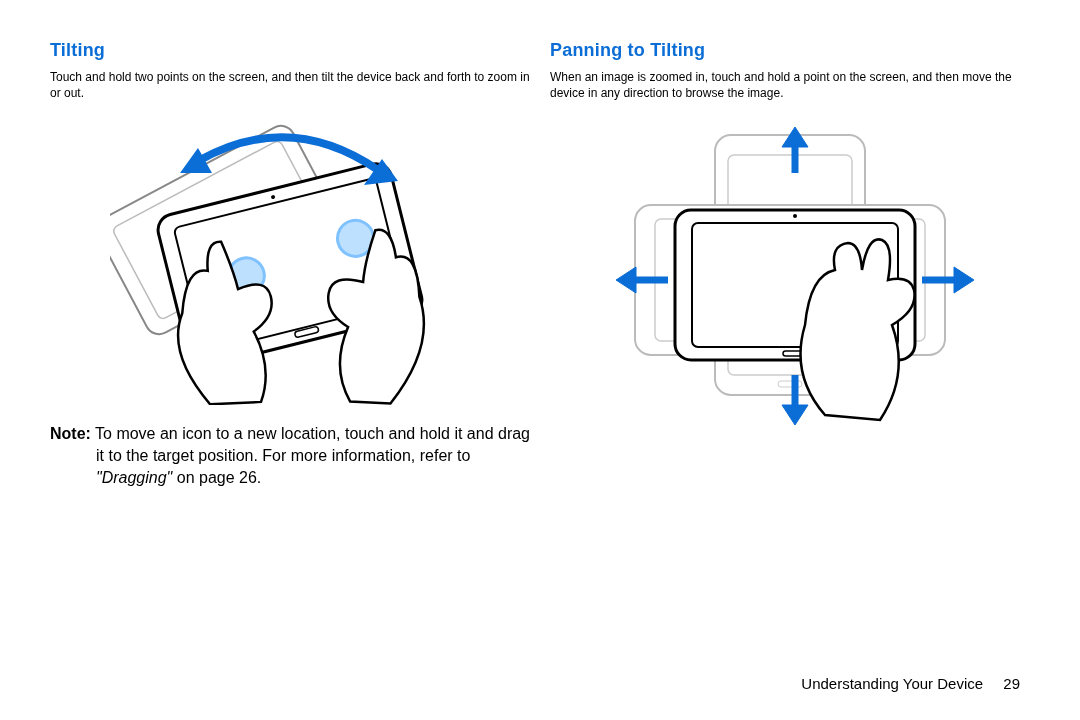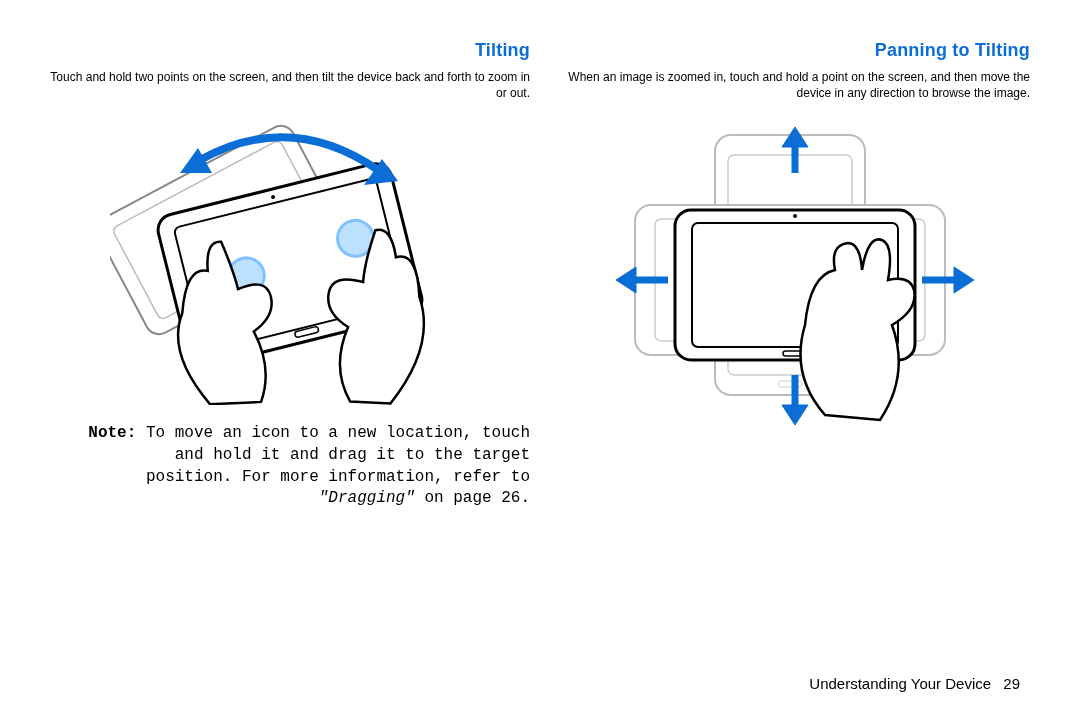--- a/index.html
+++ b/index.html
@@ -10,21 +10,20 @@
     background: #ffffff;
     font-family: Arial, Helvetica, sans-serif;
     color: #000;
     position: relative;
   }
   .page {
     display: flex;
     padding: 40px 50px 0 50px;
     box-sizing: border-box;
     height: 100%;
-    text-align: right;
   }
   .col {
     width: 490px;
   }
   .col.left { margin-right: 20px; }
   h3.section {
     font-family: Arial, Helvetica, sans-serif;
     font-weight: bold;
     color: #0b6dd6;
     font-size: 18px;
@@ -40,32 +39,31 @@
     display: flex;
     justify-content: center;
     margin: 6px 0 18px 0;
   }
   .figure svg { display: block; }
   .note {
     font-size: 16px;
     line-height: 1.35;
     padding-left: 46px;
     text-indent: -46px;
-    font-family: Liberation Mono, monospace;
   }
   .note .lbl { font-weight: bold; }
   .note .italic { font-style: italic; }
   .footer {
     position: absolute;
     right: 60px;
     bottom: 28px;
     font-size: 15px;
   }
   .footer .pageno {
-    margin-left: 8px;
+    margin-left: 16px;
   }
 </style>
 </head>
 <body>
 
 <div class="page">
 
   <div class="col left">
     <h3 class="section">Tilting</h3>
     <p class="body">Touch and hold two points on the screen, and then tilt the device back and forth to zoom in or out.</p>

